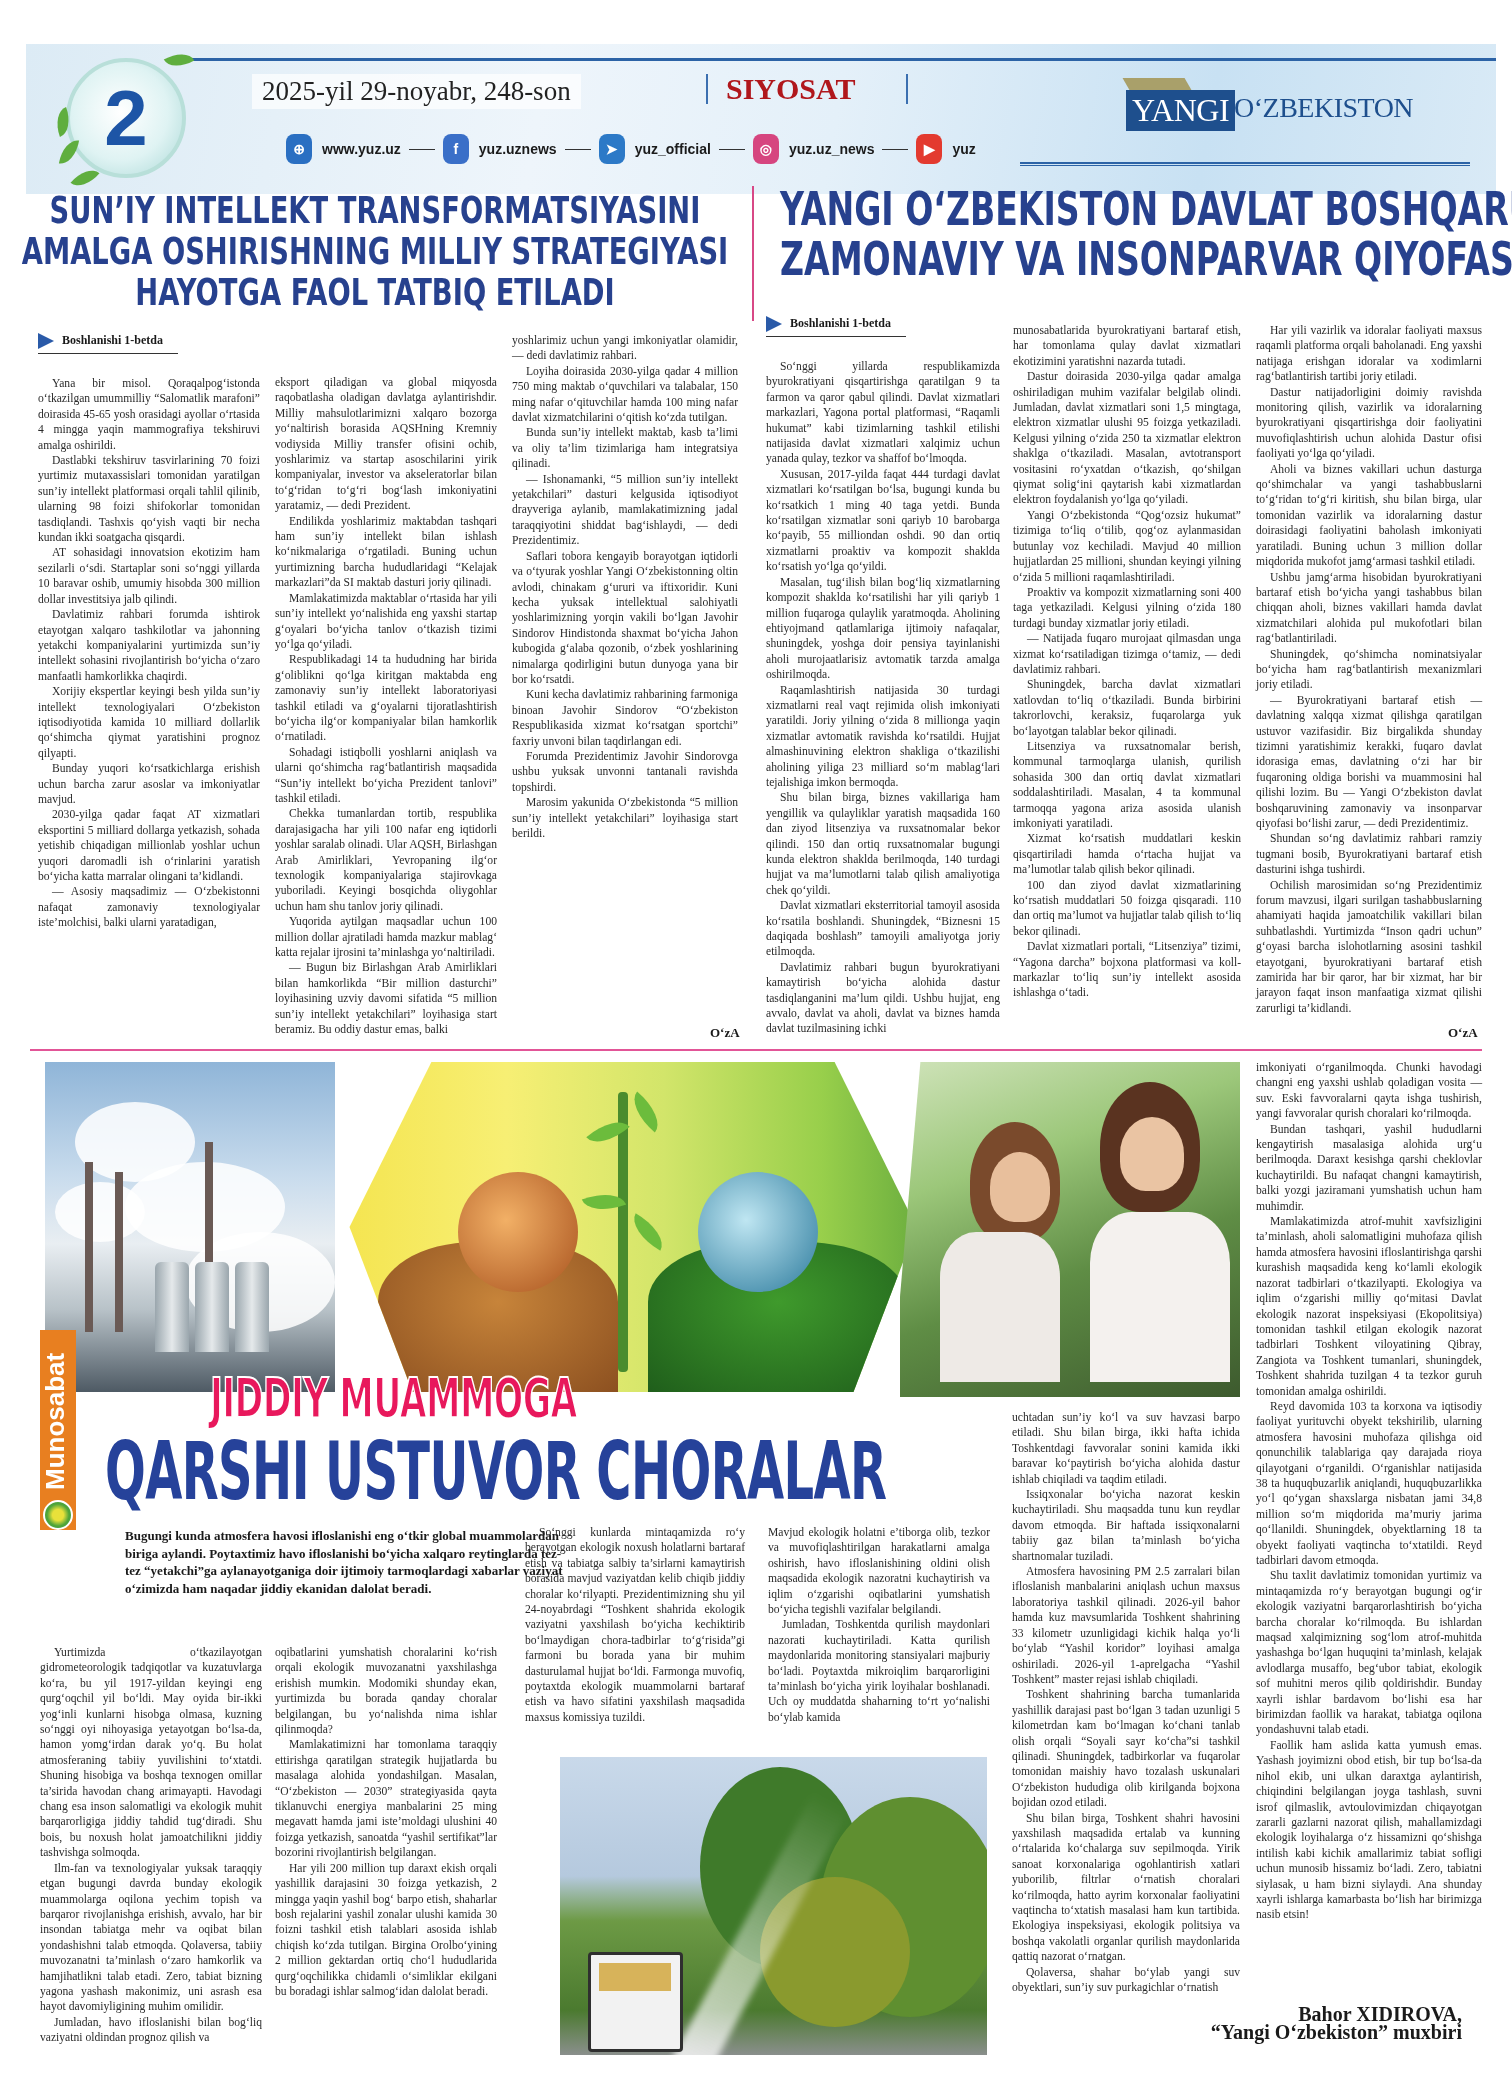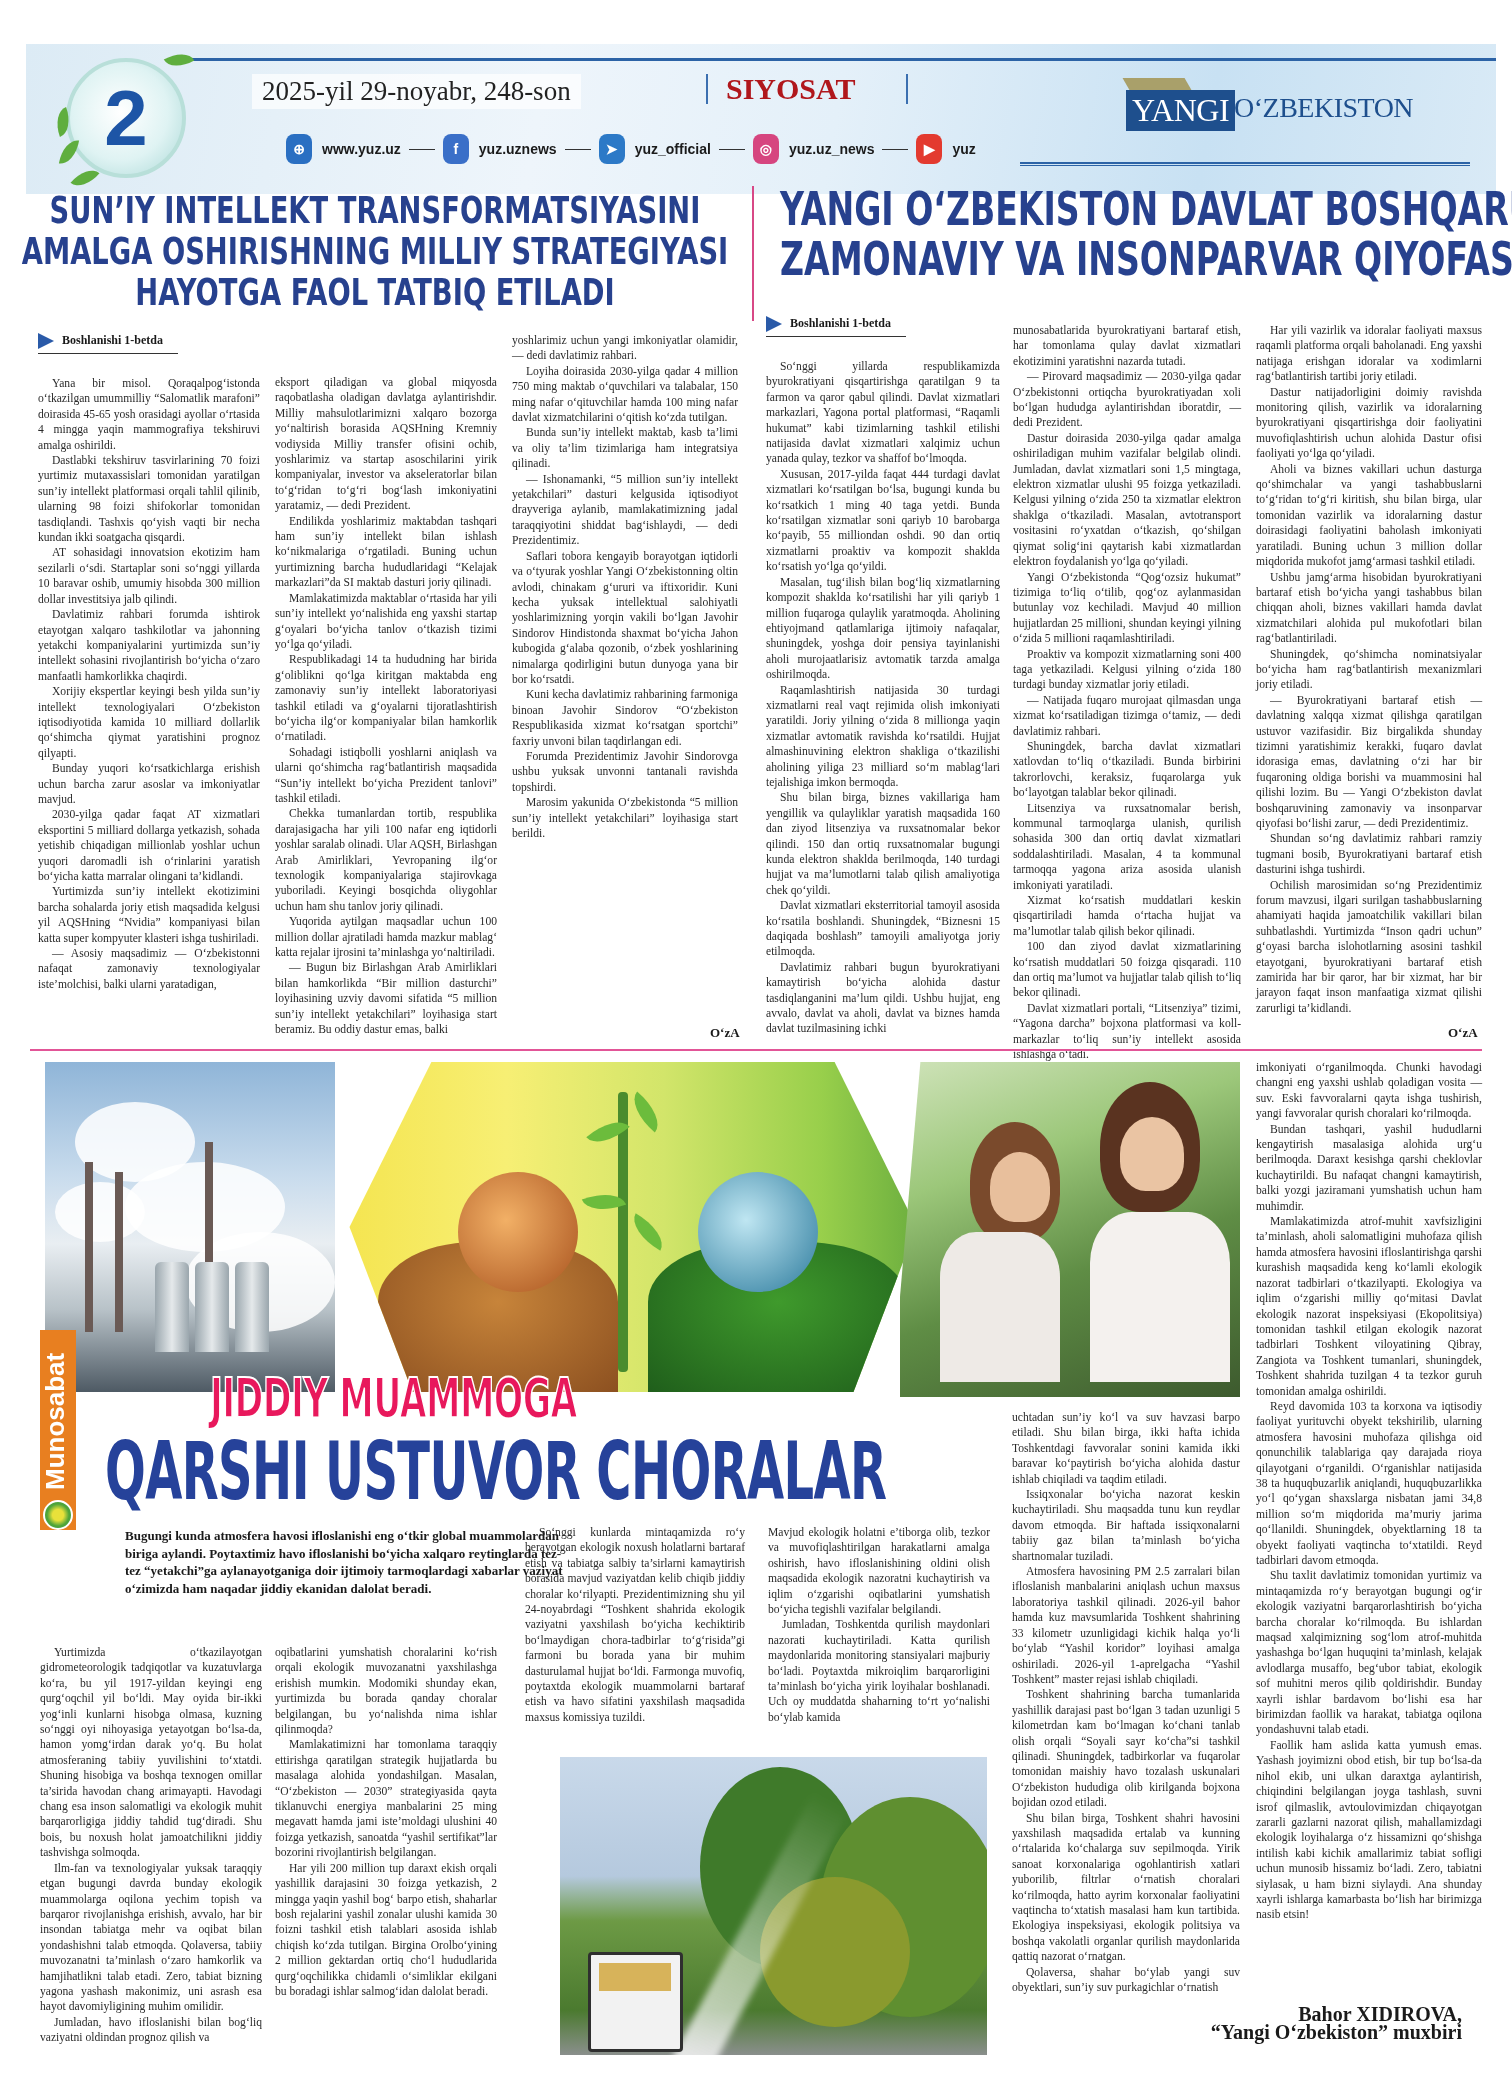--- a/index.html
+++ b/index.html
@@ -157,21 +157,20 @@
     <span>Boshlanishi 1-betda</span>
   </div>
   <div>
       <p>Yana bir misol. Qoraqalpog‘istonda o‘tkazilgan umummilliy “Salomatlik marafoni” doirasida 45-65 yosh orasidagi ayollar o‘rtasida 4 mingga yaqin mammografiya tekshiruvi amalga oshirildi.</p>
       <p>Dastlabki tekshiruv tasvirlarining 70 foizi yurtimiz mutaxassislari tomonidan yaratilgan sun’iy intellekt platformasi orqali tahlil qilinib, ularning 98 foizi shifokorlar tomonidan tasdiqlandi. Tashxis qo‘yish vaqti bir necha kundan ikki soatgacha qisqardi.</p>
       <p>AT sohasidagi innovatsion ekotizim ham sezilarli o‘sdi. Startaplar soni so‘nggi yillarda 10 baravar oshib, umumiy hisobda 300 million dollar investitsiya jalb qilindi.</p>
       <p>Davlatimiz rahbari forumda ishtirok etayotgan xalqaro tashkilotlar va jahonning yetakchi kompaniyalarini yurtimizda sun’iy intellekt sohasini rivojlantirish bo‘yicha o‘zaro manfaatli hamkorlikka chaqirdi.</p>
       <p>Xorijiy ekspertlar keyingi besh yilda sun’iy intellekt texnologiyalari O‘zbekiston iqtisodiyotida kamida 10 milliard dollarlik qo‘shimcha qiymat yaratishini prognoz qilyapti.</p>
       <p>Bunday yuqori ko‘rsatkichlarga erishish uchun barcha zarur asoslar va imkoniyatlar mavjud.</p>
       <p>2030-yilga qadar faqat AT xizmatlari eksportini 5 milliard dollarga yetkazish, sohada yetishib chiqadigan millionlab yoshlar uchun yuqori daromadli ish o‘rinlarini yaratish bo‘yicha katta marralar olingani ta’kidlandi.</p>
-      <p>Yurtimizda sun’iy intellekt ekotizimini barcha sohalarda joriy etish maqsadida kelgusi yil AQSHning “Nvidia” kompaniyasi bilan katta super kompyuter klasteri ishga tushiriladi.</p>
       <p>— Asosiy maqsadimiz — O‘zbekistonni nafaqat zamonaviy texnologiyalar iste’molchisi, balki ularni yaratadigan,</p>
     </div>
 </div>
 <div class="col" style="left:275px;top:333px;width:222px;margin-top:42px;">
   <div>
       <p class="noind">eksport qiladigan va global miqyosda raqobatlasha oladigan davlatga aylantirishdir. Milliy mahsulotlarimizni xalqaro bozorga yo‘naltirish borasida AQSHning Kremniy vodiysida Milliy transfer ofisini ochib, yoshlarimiz va startap asoschilarini yirik kompaniyalar, investor va akseleratorlar bilan to‘g‘ridan to‘g‘ri bog‘lash imkoniyatini yaratamiz, — dedi Prezident.</p>
       <p>Endilikda yoshlarimiz maktabdan tashqari ham sun’iy intellekt bilan ishlash ko‘nikmalariga o‘rgatiladi. Buning uchun yurtimizning barcha hududlaridagi “Kelajak markazlari”da SI maktab dasturi joriy qilinadi.</p>
       <p>Mamlakatimizda maktablar o‘rtasida har yili sun’iy intellekt yo‘nalishida eng yaxshi startap g‘oyalari bo‘yicha tanlov o‘tkazish tizimi yo‘lga qo‘yiladi.</p>
       <p>Respublikadagi 14 ta hududning har birida g‘oliblikni qo‘lga kiritgan maktabda eng zamonaviy sun’iy intellekt laboratoriyasi tashkil etiladi va g‘oyalarni tijoratlashtirish bo‘yicha ilg‘or kompaniyalar bilan hamkorlik o‘rnatiladi.</p>
       <p>Sohadagi istiqbolli yoshlarni aniqlash va ularni qo‘shimcha rag‘batlantirish maqsadida “Sun’iy intellekt bo‘yicha Prezident tanlovi” tashkil etiladi.</p>
@@ -205,21 +204,20 @@
       <p>Masalan, tug‘ilish bilan bog‘liq xizmatlarning kompozit shaklda ko‘rsatilishi har yili qariyb 1 million fuqaroga qulaylik yaratmoqda. Aholining ehtiyojmand qatlamlariga ijtimoiy nafaqalar, shuningdek, yoshga doir pensiya tayinlanishi aholi murojaatlarisiz avtomatik tarzda amalga oshirilmoqda.</p>
       <p>Raqamlashtirish natijasida 30 turdagi xizmatlarni real vaqt rejimida olish imkoniyati yaratildi. Joriy yilning o‘zida 8 millionga yaqin xizmatlar avtomatik ravishda ko‘rsatildi. Hujjat almashinuvining elektron shakliga o‘tkazilishi aholining yiliga 23 milliard so‘m mablag‘lari tejalishiga imkon bermoqda.</p>
       <p>Shu bilan birga, biznes vakillariga ham yengillik va qulayliklar yaratish maqsadida 160 dan ziyod litsenziya va ruxsatnomalar bekor qilindi. 150 dan ortiq ruxsatnomalar bugungi kunda elektron shaklda berilmoqda, 140 turdagi hujjat va ma’lumotlarni talab qilish amaliyotiga chek qo‘yildi.</p>
       <p>Davlat xizmatlari eksterritorial tamoyil asosida ko‘rsatila boshlandi. Shuningdek, “Biznesni 15 daqiqada boshlash” tamoyili amaliyotga joriy etilmoqda.</p>
       <p>Davlatimiz rahbari bugun byurokratiyani kamaytirish bo‘yicha alohida dastur tasdiqlanganini ma’lum qildi. Ushbu hujjat, eng avvalo, davlat va aholi, davlat va biznes hamda davlat tuzilmasining ichki</p>
     </div>
 </div>
 <div class="col" style="left:1013px;top:323px;width:228px;">
   <div>
       <p class="noind">munosabatlarida byurokratiyani bartaraf etish, har tomonlama qulay davlat xizmatlari ekotizimini yaratishni nazarda tutadi.</p>
-      <p>— Pirovard maqsadimiz — 2030-yilga qadar O‘zbekistonni ortiqcha byurokratiyadan xoli bo‘lgan hududga aylantirishdan iboratdir, — dedi Prezident.</p>
       <p>Dastur doirasida 2030-yilga qadar amalga oshiriladigan muhim vazifalar belgilab olindi. Jumladan, davlat xizmatlari soni 1,5 mingtaga, elektron xizmatlar ulushi 95 foizga yetkaziladi. Kelgusi yilning o‘zida 250 ta xizmatlar elektron shaklga o‘tkaziladi. Masalan, avtotransport vositasini ro‘yxatdan o‘tkazish, qo‘shilgan qiymat solig‘ini qaytarish kabi xizmatlardan elektron foydalanish yo‘lga qo‘yiladi.</p>
       <p>Yangi O‘zbekistonda “Qog‘ozsiz hukumat” tizimiga to‘liq o‘tilib, qog‘oz aylanmasidan butunlay voz kechiladi. Mavjud 40 million hujjatlardan 25 millioni, shundan keyingi yilning o‘zida 5 millioni raqamlashtiriladi.</p>
       <p>Proaktiv va kompozit xizmatlarning soni 400 taga yetkaziladi. Kelgusi yilning o‘zida 180 turdagi bunday xizmatlar joriy etiladi.</p>
       <p>— Natijada fuqaro murojaat qilmasdan unga xizmat ko‘rsatiladigan tizimga o‘tamiz, — dedi davlatimiz rahbari.</p>
       <p>Shuningdek, barcha davlat xizmatlari xatlovdan to‘liq o‘tkaziladi. Bunda birbirini takrorlovchi, keraksiz, fuqarolarga yuk bo‘layotgan talablar bekor qilinadi.</p>
       <p>Litsenziya va ruxsatnomalar berish, kommunal tarmoqlarga ulanish, qurilish sohasida 300 dan ortiq davlat xizmatlari soddalashtiriladi. Masalan, 4 ta kommunal tarmoqqa yagona ariza asosida ulanish imkoniyati yaratiladi.</p>
       <p>Xizmat ko‘rsatish muddatlari keskin qisqartiriladi hamda o‘rtacha hujjat va ma’lumotlar talab qilish bekor qilinadi.</p>
       <p>100 dan ziyod davlat xizmatlarining ko‘rsatish muddatlari 50 foizga qisqaradi. 110 dan ortiq ma’lumot va hujjatlar talab qilish to‘liq bekor qilinadi.</p>
       <p>Davlat xizmatlari portali, “Litsenziya” tizimi, “Yagona darcha” bojxona platformasi va koll-markazlar to‘liq sun’iy intellekt asosida ishlashga o‘tadi.</p>
     </div>

